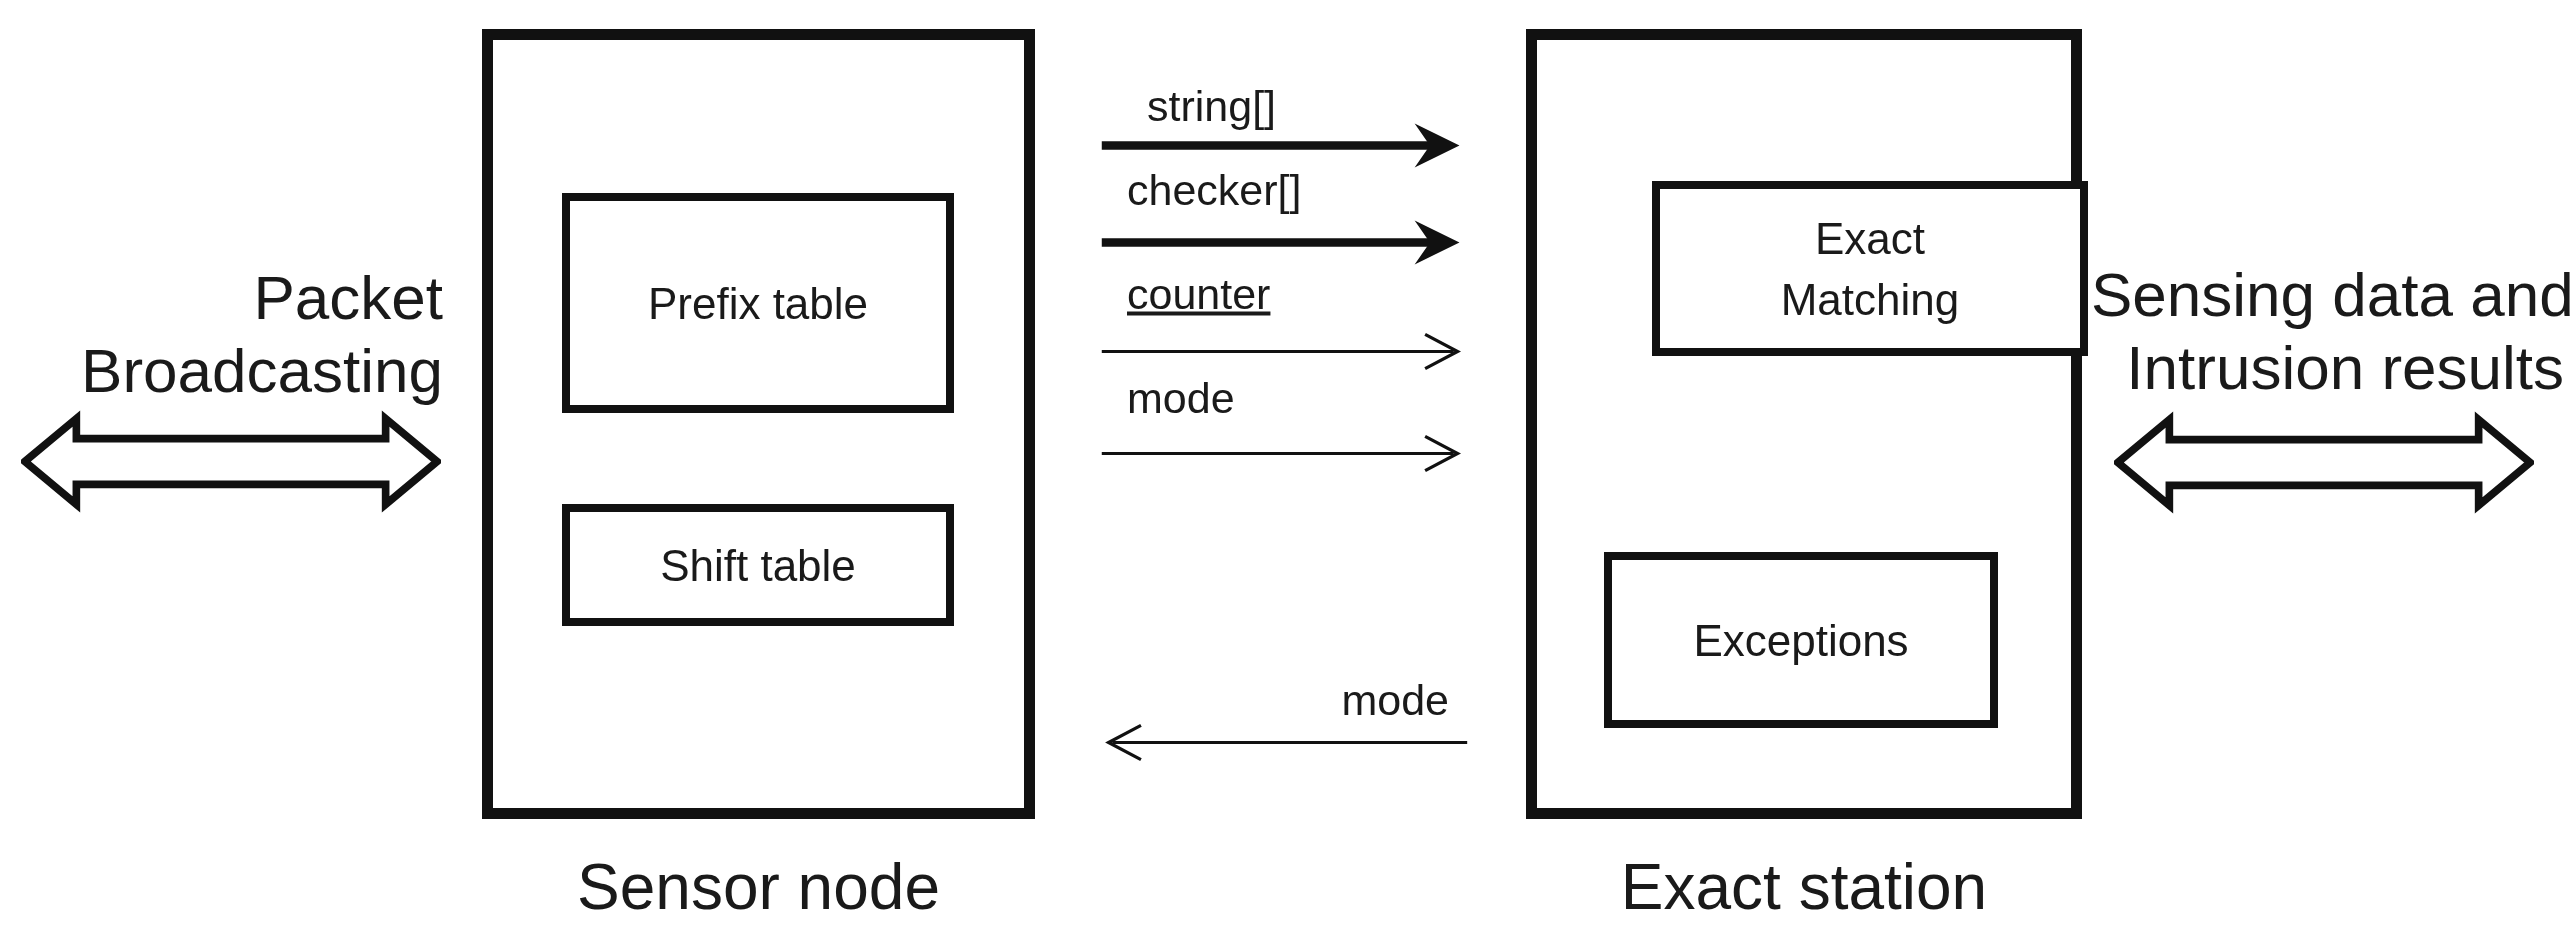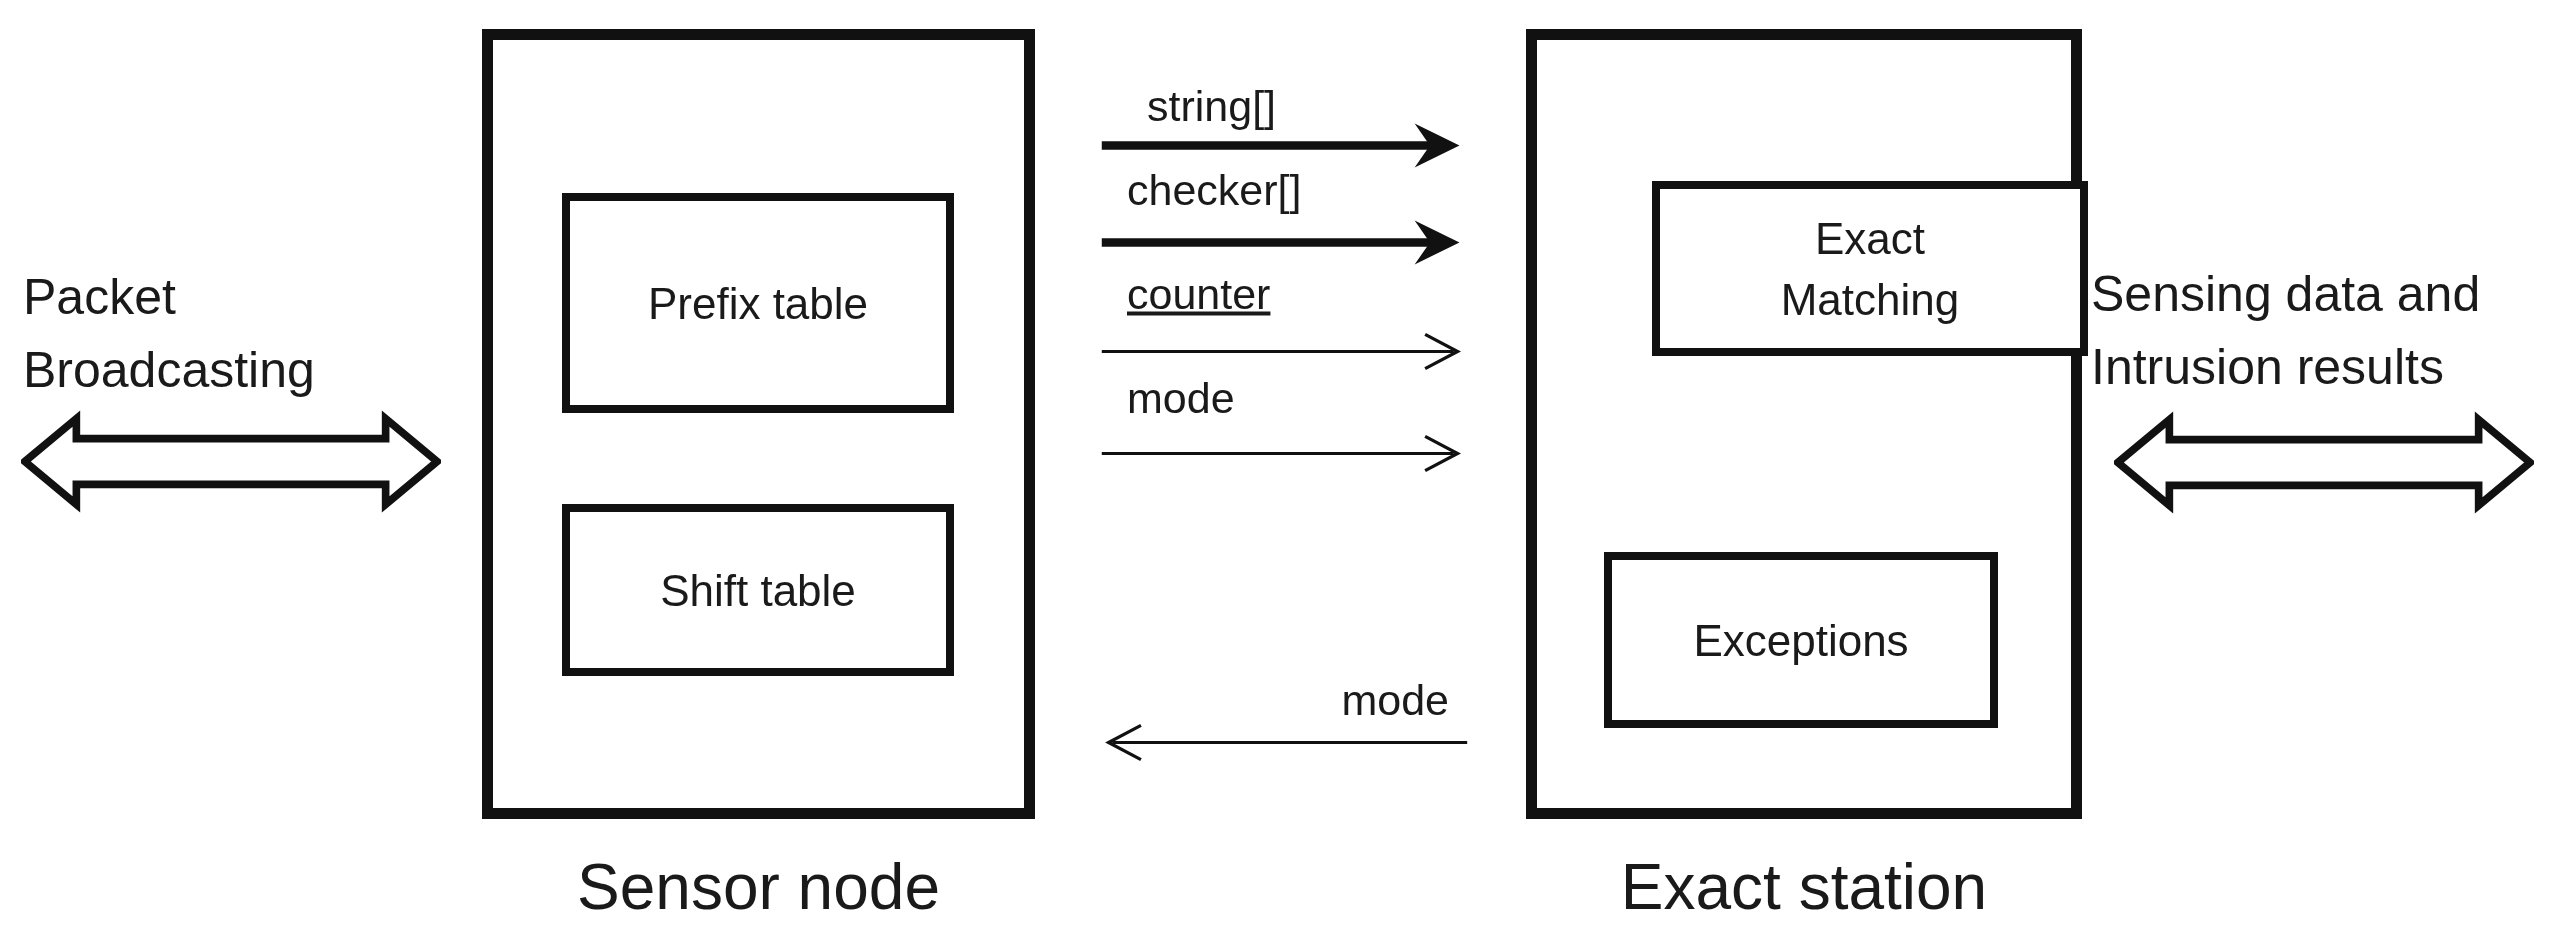--- a/index.html
+++ b/index.html
@@ -40,22 +40,22 @@
     text-align: center;
     font-size: 64px;
     line-height: 76px;
     color: #1a1a1a;
     transform: translateY(-50%);
   }
 
   
   .channel-label {
     position: absolute;
-    text-align: left;
-    font-size: 50px;
+    text-align: right;
+    font-size: 62px;
     line-height: 73px;
     color: #1a1a1a;
   }
   .channel-label div { white-space: nowrap; }
 
   
   .msg-label {
     position: absolute;
     font-size: 43px;
     line-height: 43px;
@@ -73,21 +73,21 @@
 <body>
 
 <div id="diagram">
 
   <div class="outer-box" style="left:482px; top:29px; width:553px; height:790px;"></div>
 
   <div class="module-box" style="left:562px; top:193px; width:392px; height:220px;">
     <span>Prefix table</span>
   </div>
 
-  <div class="module-box" style="left:562px; top:504px; width:392px; height:172px;">
+  <div class="module-box" style="left:562px; top:504px; width:392px; height:122px;">
     <span>Shift table</span>
   </div>
 
   <div class="box-title" style="left:482px; top:887px; width:553px;">Sensor node</div>
 
   <div class="outer-box" style="left:1526px; top:29px; width:556px; height:790px;"></div>
 
   <div class="module-box" style="left:1652px; top:181px; width:436px; height:175px;">
     <span>
       <span style="display:block">Exact</span>

